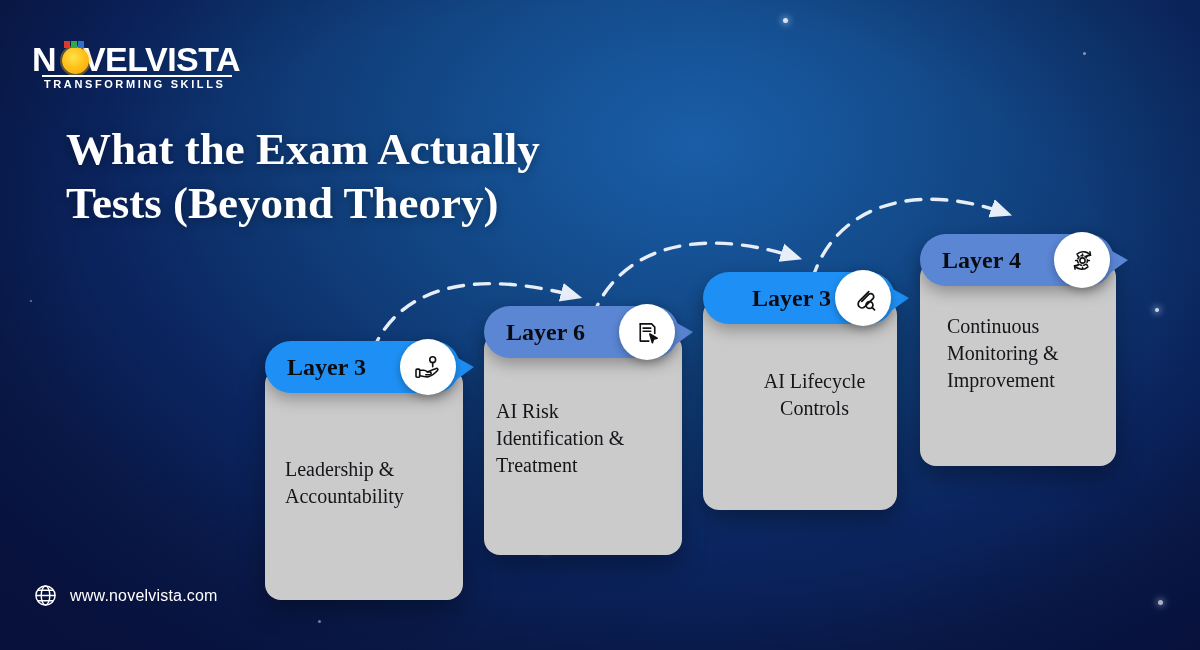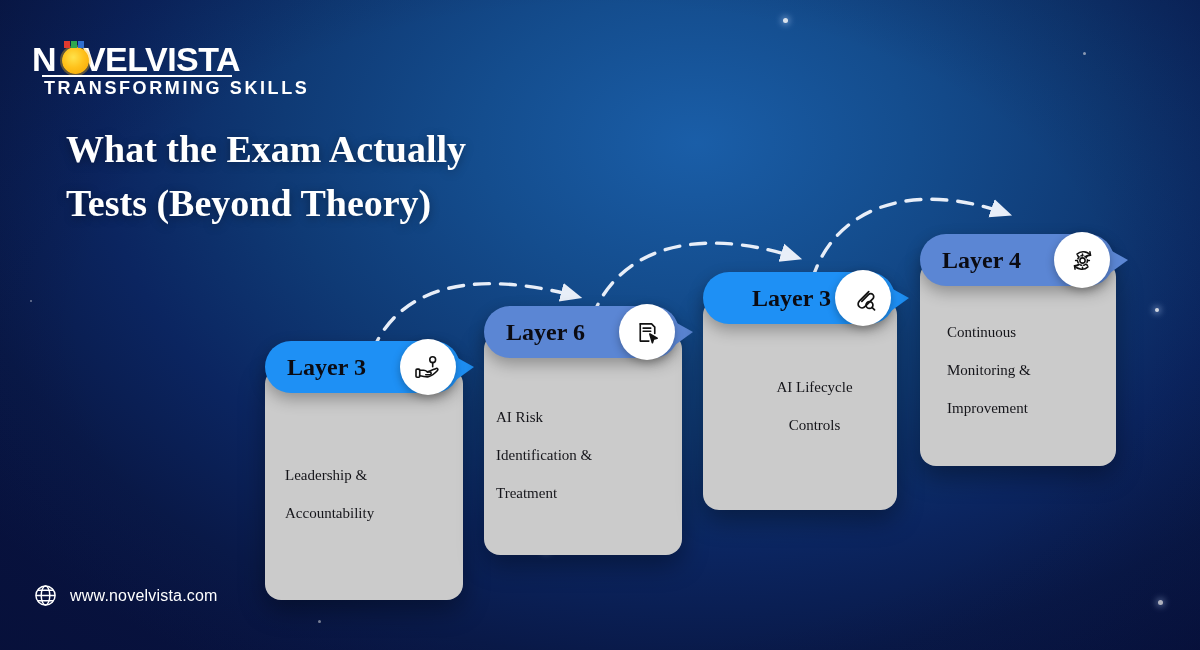--- a/index.html
+++ b/index.html
@@ -119,35 +119,35 @@
     width: 190px;
     height: 2px;
     background: #ffffff;
   }
   .logo-sub {
     position: absolute;
     left: 12px;
     top: 36px;
     font-family: "Liberation Sans", sans-serif;
     font-weight: bold;
-    font-size: 18px;
+    font-size: 11px;
     letter-spacing: 2.6px;
     color: #ffffff;
     white-space: nowrap;
   }
 
   
   .headline {
     position: absolute;
     left: 66px;
     top: 122px;
     width: 640px;
     font-family: "Liberation Serif", serif;
     font-weight: bold;
-    font-size: 38px;
+    font-size: 45px;
     line-height: 54px;
     color: #ffffff;
     text-shadow: 0 2px 10px rgba(0,0,0,0.35);
     white-space: pre-line;
   }
 
   
   .arrows {
     position: absolute;
     left: 0;
@@ -164,22 +164,22 @@
   .card-body {
     position: absolute;
     left: 0;
     background: #cbcbcb;
     border-radius: 16px;
     box-shadow: 0 10px 26px rgba(0,0,0,0.35);
   }
   .card-text {
     position: absolute;
     font-family: "Liberation Serif", serif;
-    font-size: 15px;
-    line-height: 38px;
+    font-size: 20px;
+    line-height: 27px;
     color: #15151a;
     white-space: pre-line;
   }
   .badge {
     position: absolute;
     left: 0;
     top: 0;
     height: 52px;
     border-radius: 26px;
     display: flex;

